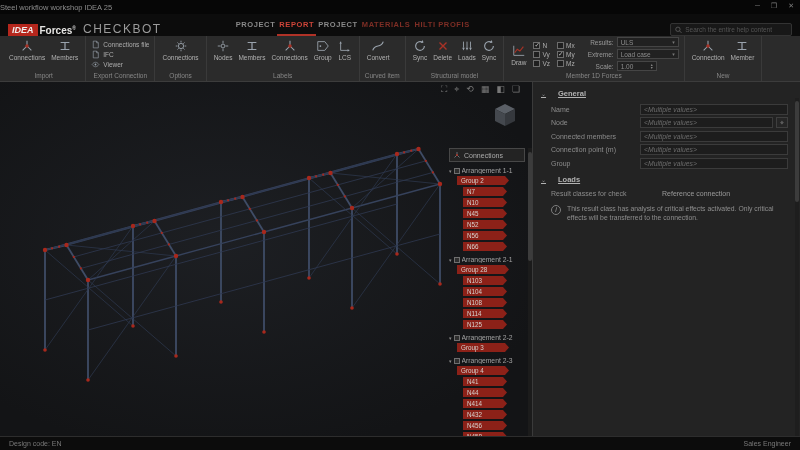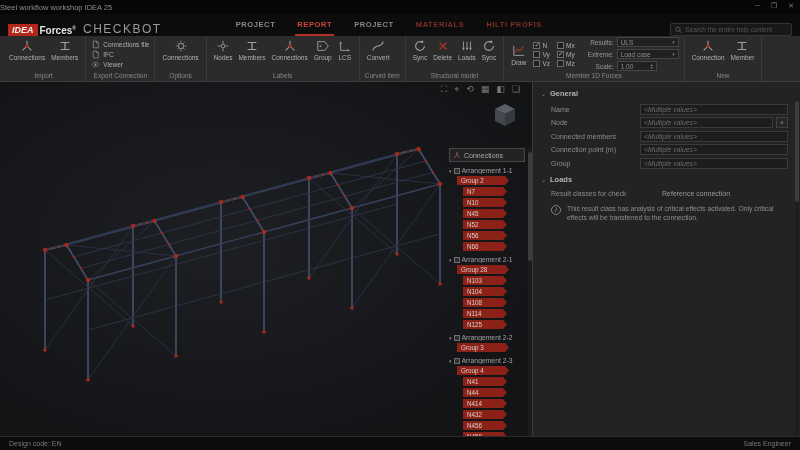--- a/index.html
+++ b/index.html
@@ -12,21 +12,21 @@
     display:flex; align-items:center; font-size:7.5px; color:#8d8d8d; }
   .win-controls { position:absolute; right:6px; top:2px; display:flex; gap:11px; font-size:7px; color:#7d7d7d; }
 
   
   .menubar { position:absolute; top:14px; left:0; right:0; height:22px; background:#0c0c0c;
     display:flex; align-items:flex-end; padding:0 8px; }
   .logo-box { background:#b5271d; color:#f0efee; font-weight:bold; font-style:italic; font-size:9px; padding:1px 4px; }
   .brand { color:#e6e5e3; font-weight:bold; font-size:10px; margin-left:2px; }
   .reg { color:#cfcfcf; font-size:5px; vertical-align:super; }
   .product { color:#9b9b9b; font-size:12px; letter-spacing:1.5px; margin-left:7px; }
-  .tabs { display:flex; gap:18px; margin-left:72px; height:100%; align-items:stretch; }
+  .tabs { display:flex; margin-left:72px; height:100%; align-items:stretch; }
   .tab { font-size:7.5px; font-weight:bold; letter-spacing:.6px; color:#8a8a8a; display:flex; align-items:center;
     border-bottom:2px solid transparent; padding:0 2px; }
   .tab.active { color:#cf4539; border-bottom-color:#b03227; }
   .tab.accent { color:#7e2e25; }
   .search { margin-left:auto; width:122px; height:13px; background:#181818; border:1px solid #333;
     border-radius:2px; display:flex; align-items:center; padding:0 4px; gap:3px; }
   .search input { background:transparent; border:0; outline:none; color:#777; font-size:6.5px; width:100%;
     font-family:"Liberation Sans", sans-serif; }
   .search input::placeholder { color:#555; }
 
@@ -82,22 +82,22 @@
   .vscroll .thumb { position:absolute; top:4px; left:0; width:100%; height:38%; background:#3c3c3c; border-radius:2px; }
 
   
   .props { width:267px; background:#232323; position:relative; display:flex; flex-direction:column; }
   .props-header { height:16px; background:linear-gradient(#8d2519,#6f190f); display:flex; align-items:center;
     padding:0 6px; gap:5px; flex:none; }
   .props-title { color:#d9d4ce; font-size:7.5px; font-weight:bold; flex:1; white-space:nowrap; }
   .props-btn { background:rgba(255,255,255,.12); border:1px solid rgba(255,255,255,.28); color:#e2cbc4;
     font-size:6.5px; padding:1px 7px; border-radius:2px; white-space:nowrap; }
   .props-body { flex:1; padding:3px 12px 4px 8px; position:relative; overflow:hidden; }
-  .section-h { display:flex; gap:4px; align-items:center; color:#b2b2b2; font-size:7.5px; font-weight:bold;
-    padding:4px 0 3px; }
+  .section-h { display:flex; gap:12px; align-items:center; color:#b2b2b2; font-size:7.5px; font-weight:bold;
+    padding:4px 0 3px;text-decoration:underline; }
   .section-h .chev { font-size:6px; color:#888; font-weight:normal; }
   .prow { display:flex; align-items:center; margin:2.5px 0 2.5px 10px; gap:3px; }
   .plabel { width:86px; flex:none; font-size:7px; color:#8c8c8c; }
   .pinput { flex:1; height:11px; background:#1d1d1d; border:1px solid #3b3b3b; color:#6c6c6c; font-size:6.8px;
     display:flex; align-items:center; padding:0 3px; font-style:italic; overflow:hidden; white-space:nowrap; }
   .picker { width:12px; height:11px; flex:none; background:#262626; border:1px solid #3f3f3f; color:#8a8a8a;
     font-size:7px; display:flex; align-items:center; justify-content:center; }
   .loads-value { font-size:7px; color:#9a9a9a; }
   .note { display:flex; gap:6px; margin:7px 2px 0 10px; color:#8e8e8e; font-size:6.8px; line-height:1.4; }
   .i-icon { width:10px; height:10px; flex:none; border-radius:50%; border:1px solid #7e7e7e; color:#9e9e9e;

